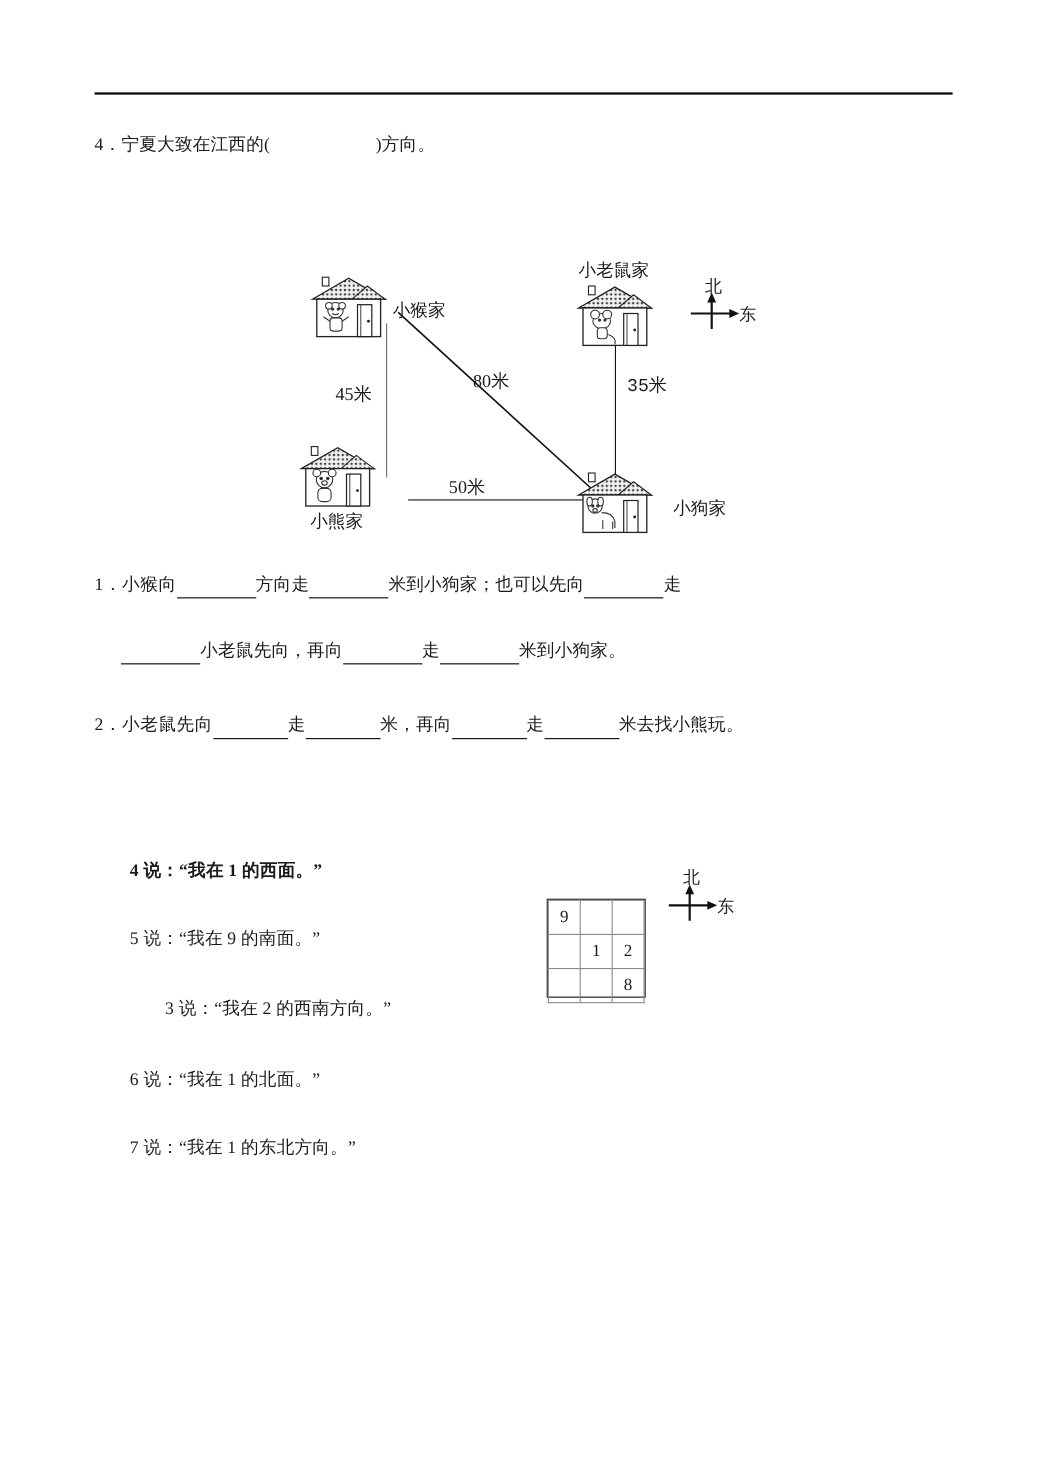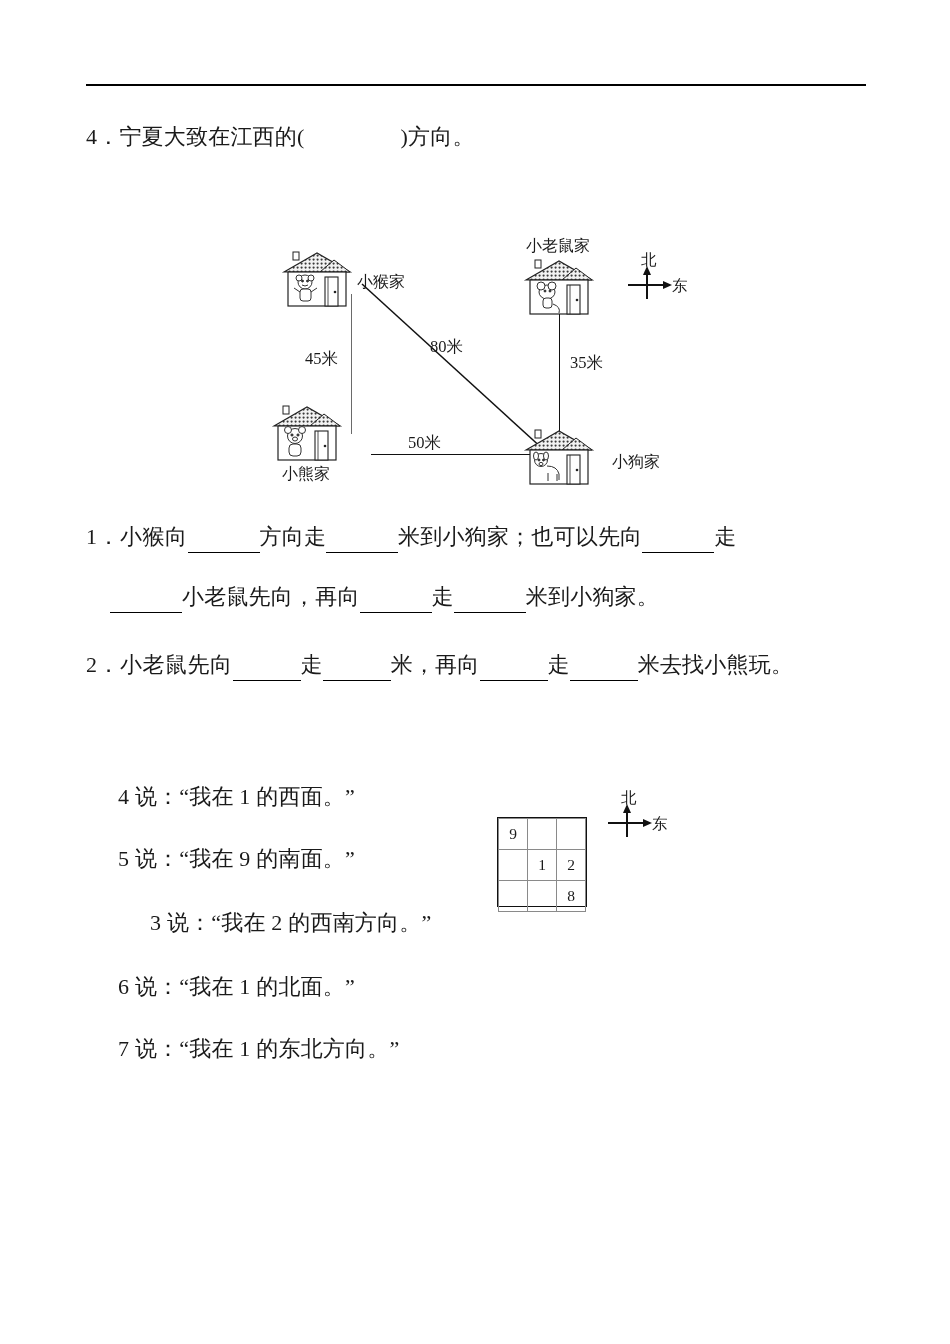--- a/index.html
+++ b/index.html
@@ -26,21 +26,21 @@
     left: 86px;
     top: 84px;
     width: 780px;
     height: 0;
     border-top: 2px solid #000;
   }
 
   
   .txt {
     position: absolute;
-    font-size: 22px;
+    font-size: 16px;
     line-height: 1.5;
     letter-spacing: 0.2px;
     white-space: nowrap;
   }
   .num-lead { letter-spacing: 0.5px; margin-top: 20px; }
 
   .blank {
     display: inline-block;
     border-bottom: 1px solid #000;
     vertical-align: bottom;
@@ -253,21 +253,21 @@
           <ellipse cx="19" cy="36" rx="2" ry="1.6"></ellipse>
           <path d="M25 38 q10 0 12 8 l0 6" fill="none"></path>
           <path d="M26 45 l0 8 M35 46 l0 7" fill="none"></path>
         </g>
       </svg>
     </div>
     <div class="hlabel" style="left:362px; top:220px;">小狗家</div>
 
     <div class="dist" style="left:55px; top:116px;">45米</div>
     <div class="dist" style="left:180px; top:104px;">80米</div>
-    <div class="dist" style="left:320px; top:120px;">35米</div>
+    <div class="dist" style="left:320px; top:107px;font-family:Liberation Mono, monospace;">35米</div>
     <div class="dist" style="left:158px; top:200px;">50米</div>
 
     <div class="compass" style="left:370px; top:20px;">
       <span class="cn">北</span>
       <span class="ce">东</span>
       <svg width="74" height="56">
         <line x1="27" y1="47" x2="27" y2="20" stroke="#111" stroke-width="2"></line>
         <polygon points="27,14 23,23 31,23" fill="#111"></polygon>
         <line x1="8" y1="33" x2="46" y2="33" stroke="#111" stroke-width="2"></line>
         <polygon points="52,33 43,29 43,37" fill="#111"></polygon>
@@ -281,21 +281,21 @@
 
   <div class="txt" style="left:110px; top:580px;">
     <span class="blank b70"></span><span>小老鼠先向，再向</span><span class="blank b70"></span><span>走</span><span class="blank b70"></span><span>米到小狗家。</span>
   </div>
 
   <div class="txt" style="left:86px; top:648px;">
     <span class="num-lead">2．小老鼠先向</span><span class="blank b66"></span><span>走</span><span class="blank b66"></span><span>米，再向</span><span class="blank b66"></span><span>走</span><span class="blank b66"></span><span>米去找小熊玩。</span>
   </div>
 
 
-  <div class="txt" style="left:118px; top:780px;">4 说：“我在 1 的西面。”</div>
+  <div class="txt" style="left:118px; top:780px;font-weight:bold;">4 说：“我在 1 的西面。”</div>
   <div class="txt" style="left:118px; top:842px;">5 说：“我在 9 的南面。”</div>
   <div class="txt" style="left:118px; top:906px;margin-left:32px;">3 说：“我在 2 的西南方向。”</div>
   <div class="txt" style="left:118px; top:970px;">6 说：“我在 1 的北面。”</div>
   <div class="txt" style="left:118px; top:1032px;">7 说：“我在 1 的东北方向。”</div>
 
   <div class="grid">
     <table>
       <tbody>
           <tr>
         <td>9</td>

